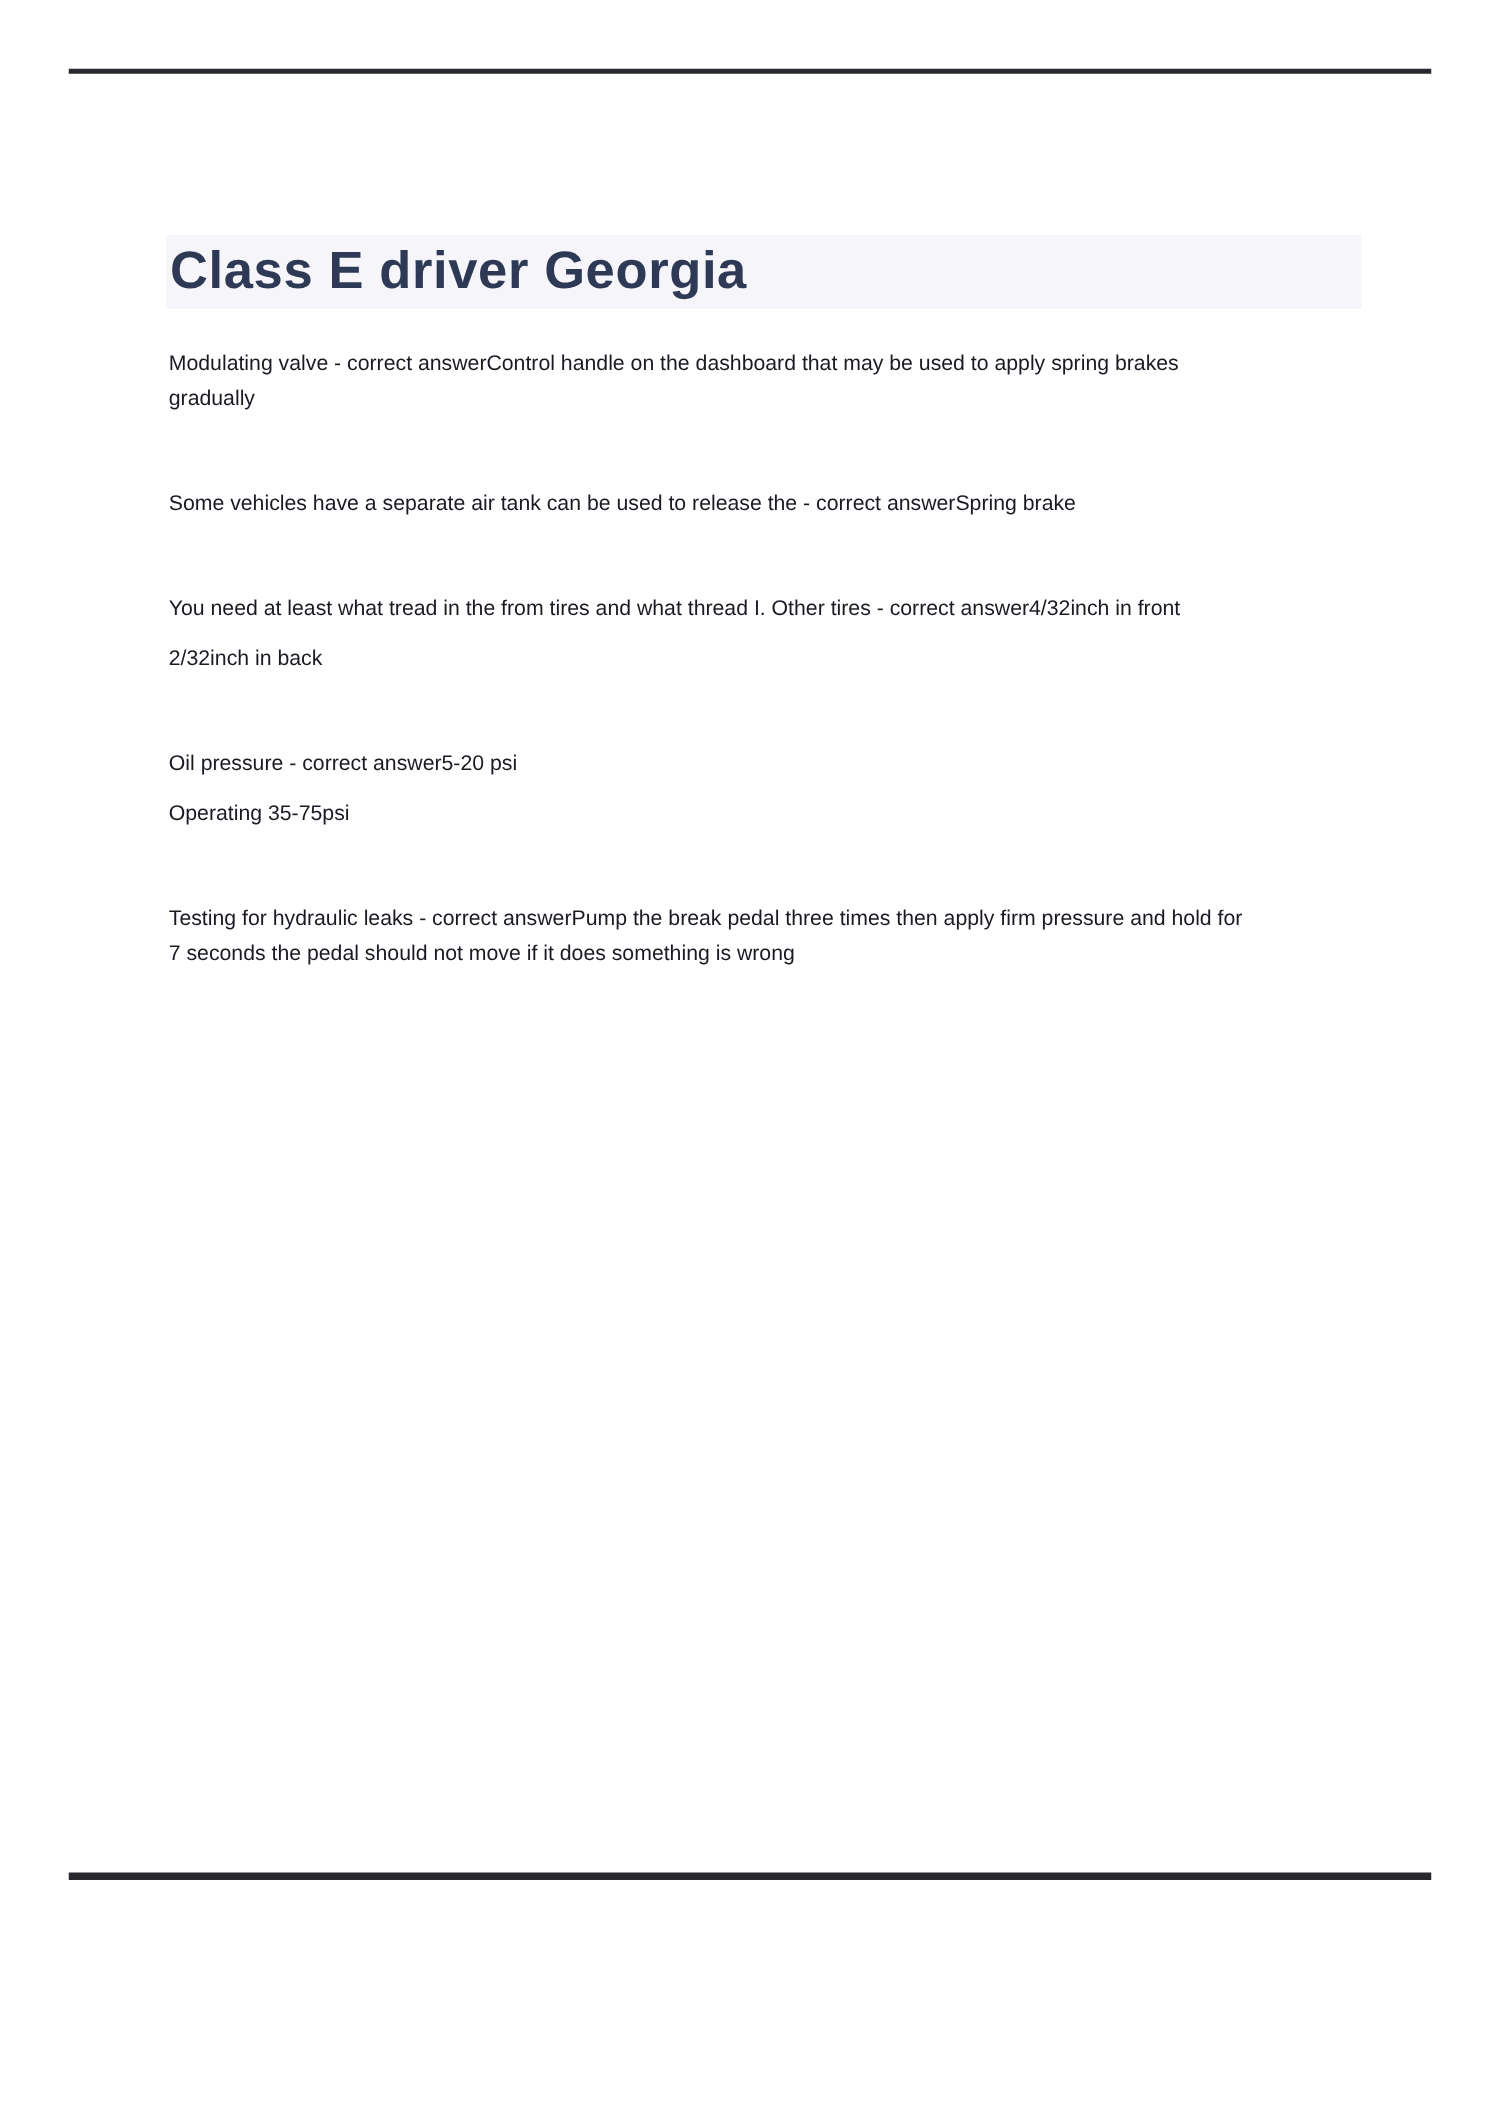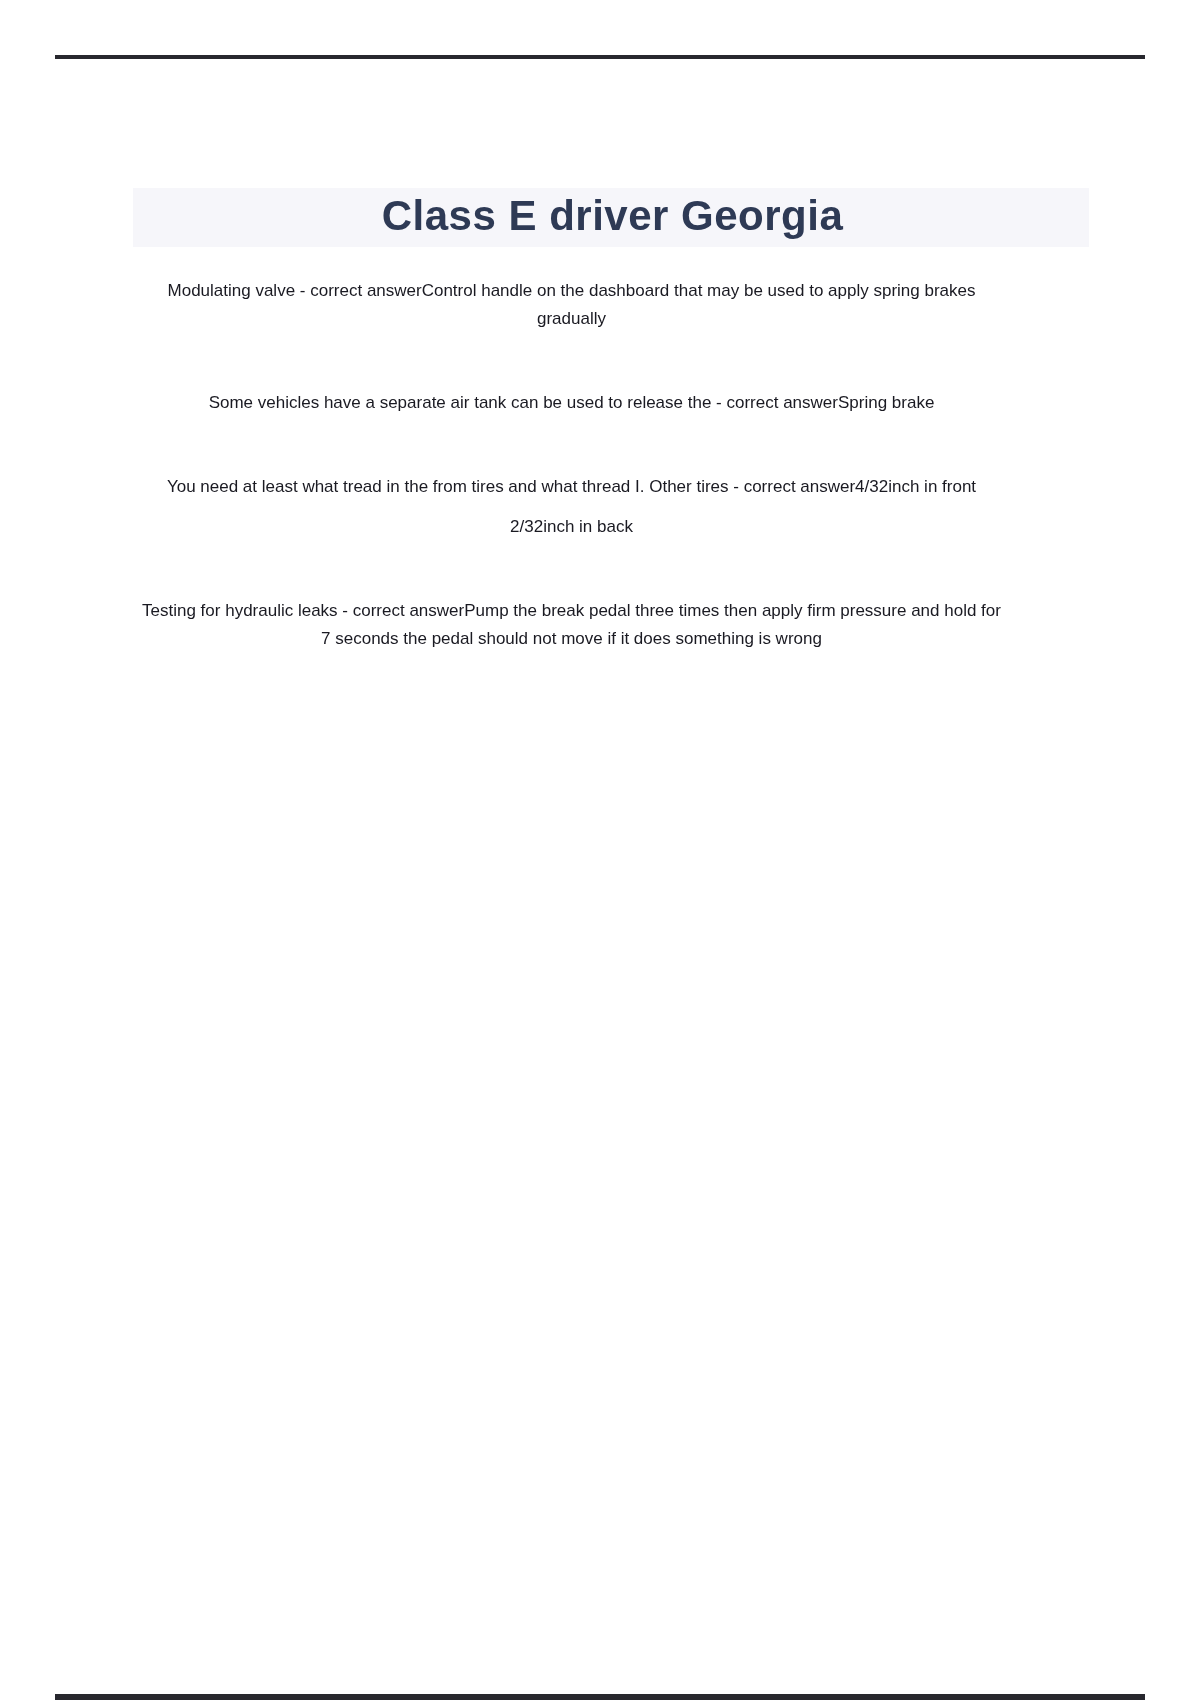--- a/index.html
+++ b/index.html
@@ -3,25 +3,24 @@
 <meta charset="utf-8">
 <style>
   html, body {
     margin: 0;
     padding: 0;
     background: #ffffff;
   }
   .page {
     position: relative;
     width: 1200px;
-    height: 1700px;
+    height: 1504px;
     background: #ffffff;
     overflow: hidden;
     font-family: "Liberation Sans", sans-serif;
-    text-align: center;
   }
   .rule {
     position: absolute;
     left: 55px;
     right: 55px;
     background: var(--rule, #28282e);
   }
   .rule.top {
     top: 55px;
     height: 4px;
@@ -76,18 +75,22 @@
       <p>Modulating valve - correct answerControl handle on the dashboard that may be used to apply spring brakes gradually</p>
     </section>
     <section class="qa">
       <p>Some vehicles have a separate air tank can be used to release the - correct answerSpring brake</p>
     </section>
     <section class="qa">
       <p>You need at least what tread in the from tires and what thread I. Other tires - correct answer4/32inch in front</p>
       <p>2/32inch in back</p>
     </section>
     <section class="qa">
+      <p>Oil pressure - correct answer5-20 psi</p>
+      <p>Operating 35-75psi</p>
+    </section>
+    <section class="qa">
       <p>Testing for hydraulic leaks - correct answerPump the break pedal three times then apply firm pressure and hold for 7 seconds the pedal should not move if it does something is wrong</p>
     </section>
   </main>
 
   <div class="rule bottom"></div>
 </div>
 
 </body></html>

